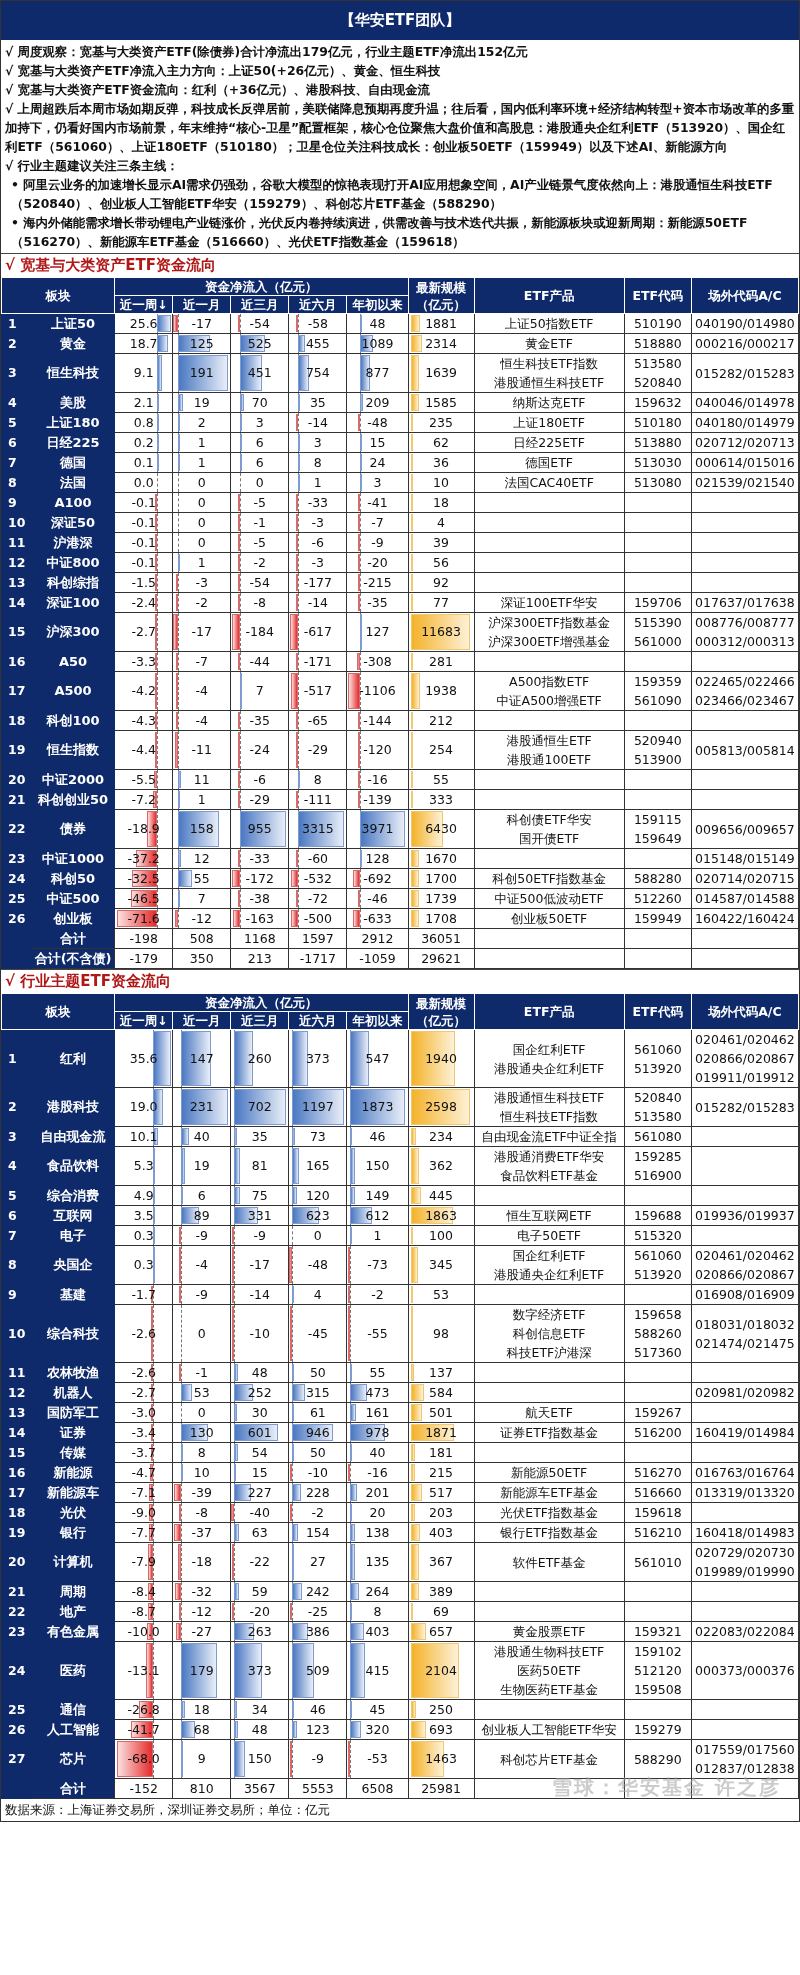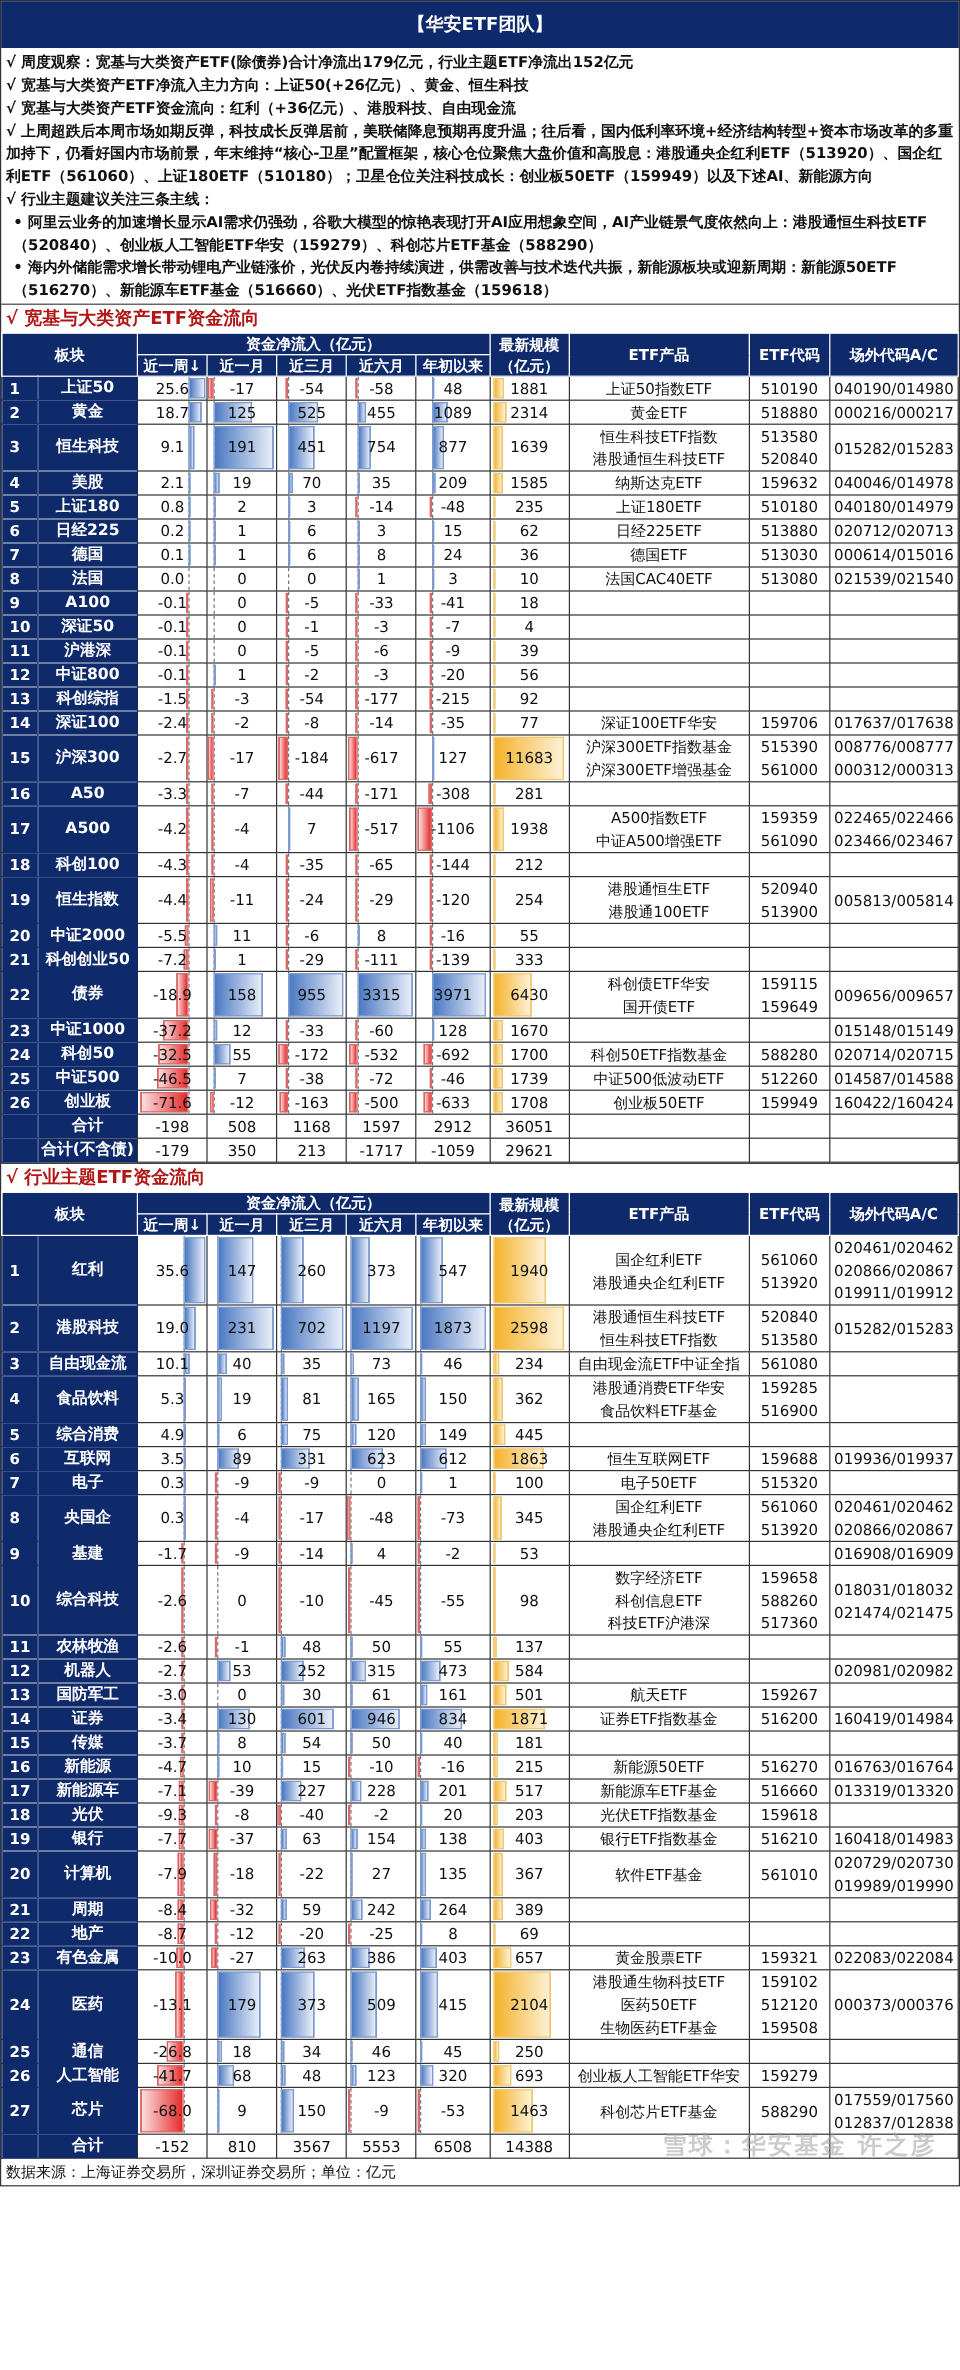--- a/index.html
+++ b/index.html
@@ -831,21 +831,21 @@
             </td>
             <td class="multi"></td>
           </tr>
           <tr>
             <td class="idx" style="height:20px">14</td>
             <td class="sector">证券</td>
             <td class="num"><span class="axis" style="left:65.63706563706563%"></span><span class="bar neg" style="right:34.36293436293437%;width:3.1177606177606174%"></span><span class="val">-3.4</span></td>
             <td class="num"><span class="axis" style="left:14.444444444444443%"></span><span class="bar pos" style="left:14.444444444444443%;width:45.74074074074074%"></span><span class="val">130</span></td>
             <td class="num"><span class="axis" style="left:5.3908355795148255%"></span><span class="bar pos" style="left:5.3908355795148255%;width:76.94743935309972%"></span><span class="val">601</span></td>
             <td class="num"><span class="axis" style="left:3.8554216867469884%"></span><span class="bar pos" style="left:3.8554216867469884%;width:72.18473895582328%"></span><span class="val">946</span></td>
-            <td class="num"><span class="axis" style="left:4.511742892459827%"></span><span class="bar pos" style="left:4.511742892459827%;width:57.422744128553774%"></span><span class="val">834</span></td>
+            <td class="num"><span class="axis" style="left:4.511742892459827%"></span><span class="bar pos" style="left:4.511742892459827%;width:57.422744128553774%"></span><span class="val">978</span></td>
             <td class="num"><span class="bar size" style="left:2px;width:66.25558121632024%"></span><span class="val">1871</span></td>
             <td class="multi">
               <div>证券ETF指数基金</div>
             </td>
             <td class="multi">
               <div>516200</div>
             </td>
             <td class="multi">
               <div>160419/014984</div>
             </td>
@@ -897,21 +897,21 @@
             <td class="multi">
               <div>516660</div>
             </td>
             <td class="multi">
               <div>013319/013320</div>
             </td>
           </tr>
           <tr>
             <td class="idx" style="height:20px">18</td>
             <td class="sector">光伏</td>
-            <td class="num"><span class="axis" style="left:65.63706563706563%"></span><span class="bar neg" style="right:34.36293436293437%;width:6.877413127413126%"></span><span class="val">-9.3</span></td>
+            <td class="num"><span class="axis" style="left:65.63706563706563%"></span><span class="bar neg" style="right:34.36293436293437%;width:6.877413127413126%"></span><span class="val">-9.0</span></td>
             <td class="num"><span class="axis" style="left:14.444444444444443%"></span><span class="bar neg" style="right:85.55555555555556%;width:2.814814814814814%"></span><span class="val">-8</span></td>
             <td class="num"><span class="axis" style="left:5.3908355795148255%"></span><span class="bar neg" style="right:94.60916442048517%;width:5.121293800539084%"></span><span class="val">-40</span></td>
             <td class="num"><span class="axis" style="left:3.8554216867469884%"></span><span class="bar neg" style="right:96.144578313253%;width:0.15261044176706826%"></span><span class="val">-2</span></td>
             <td class="num"><span class="axis" style="left:4.511742892459827%"></span><span class="bar pos" style="left:4.511742892459827%;width:1.1742892459826948%"></span><span class="val">20</span></td>
             <td class="num"><span class="bar size" style="left:2px;width:7.18860662047729%"></span><span class="val">203</span></td>
             <td class="multi">
               <div>光伏ETF指数基金</div>
             </td>
             <td class="multi">
               <div>159618</div>
@@ -1076,21 +1076,21 @@
             </td>
           </tr>
           <tr>
             <td class="idx"></td>
             <td class="total-label">合计</td>
             <td>-152</td>
             <td>810</td>
             <td>3567</td>
             <td>5553</td>
             <td>6508</td>
-            <td>14388</td>
+            <td>25981</td>
             <td></td>
             <td></td>
             <td></td>
           </tr>
         </tbody>
       </table>
     </div>
 
   <div class="footer">
     <span>数据来源：上海证券交易所，深圳证券交易所；单位：亿元</span>

